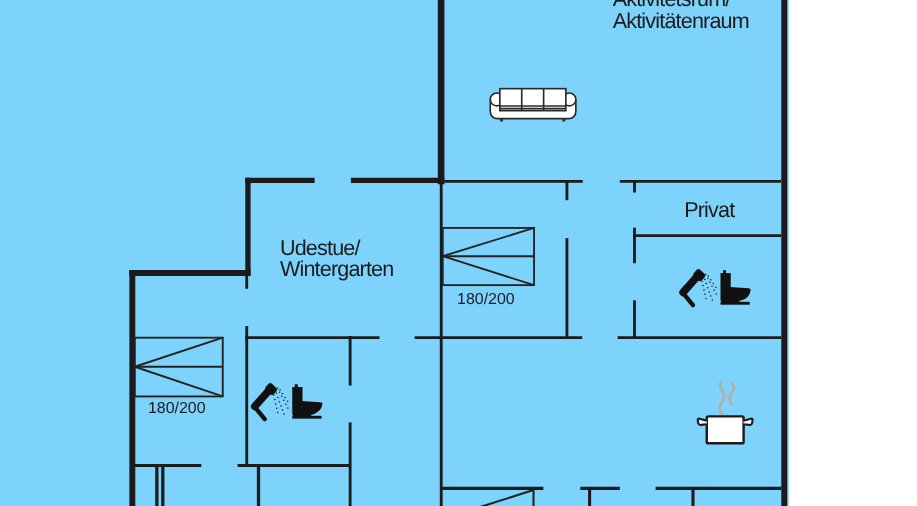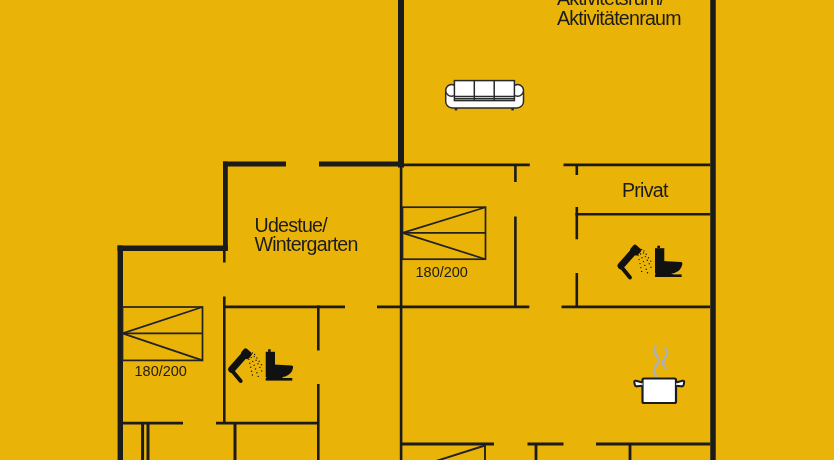--- a/index.html
+++ b/index.html
@@ -1,16 +1,16 @@
 <!DOCTYPE html>
 <html><head>
 <meta charset="utf-8">
 <style>
   html,body{margin:0;padding:0;background:#fff;}
-  #plan{position:relative;width:834px;height:460px;background:#eab308;overflow:hidden;
+  #plan{position:relative;width:717px;height:460px;background:#7dd3fc;overflow:hidden;
         font-family:"Liberation Sans", sans-serif;}
   svg{position:absolute;left:0;top:0;}
   text{font-family:"Liberation Sans", sans-serif;fill:#1b1b1b;}
 </style>
 </head>
 <body>
 
 <div id="plan">
 <svg width="834" height="460" viewBox="0 0 834 460">
   <g stroke="#1b1b1b" fill="none" stroke-linecap="butt">

